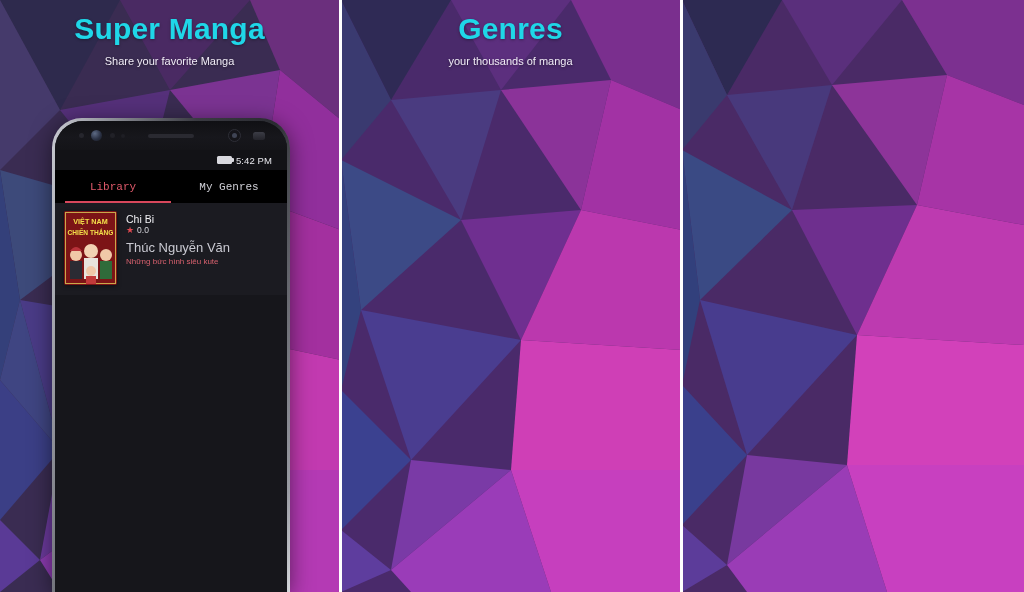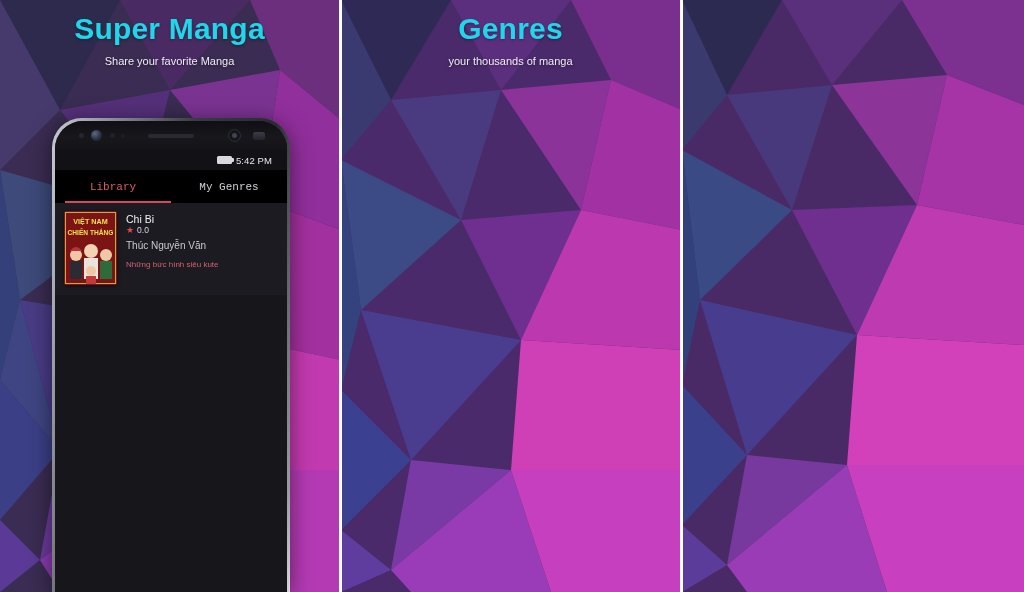--- a/index.html
+++ b/index.html
@@ -72,21 +72,21 @@
 
   .manga-card { display:flex; gap:9px; padding:8px 9px 10px 9px; background:#1b1b21; }
   .cover { width:53px; height:74px; border-radius:2px; overflow:hidden; flex:none;
      box-shadow:0 1px 4px rgba(0,0,0,.5); }
   .cover svg { display:block; width:100%; height:100%; }
   .minfo { flex:1; min-width:0; padding-top:2px; }
   .minfo .mt { font-size:10.5px; color:#efeff3; }
   .rating { display:flex; align-items:center; gap:3px; margin-bottom:5px; }
   .star { color:#e0484f; font-size:9px; line-height:1; }
   .rating .rv { font-size:8.5px; color:#d7d7dd; }
-  .minfo .auth { font-size:10px; color:#c9c9d1; margin-bottom:9px; }
+  .minfo .auth { font-size:13px; color:#c9c9d1; margin-bottom:2px; }
   .minfo .desc { font-size:8px; color:#d6606d; }
   .list-rest { background:#16161b; flex:1; }
 </style>
 </head>
 <body>
 
 <div class="board">
 
   <div class="panel p1">
     <div class="bg">

